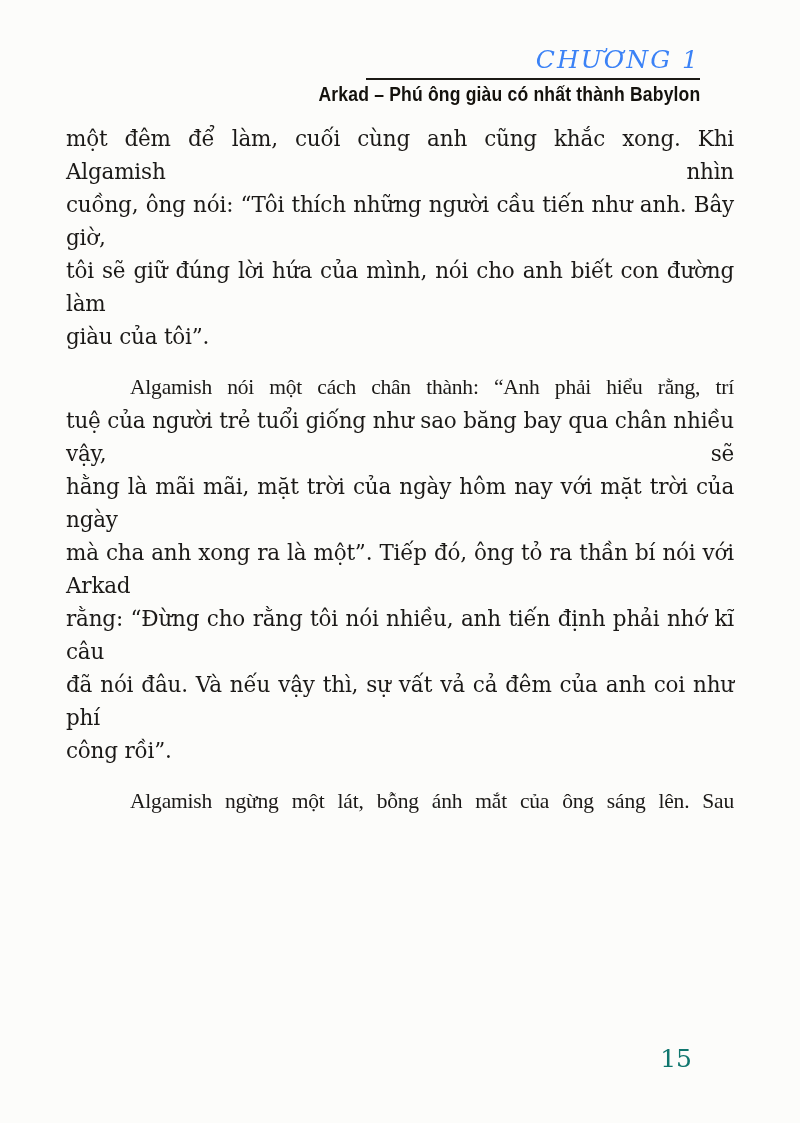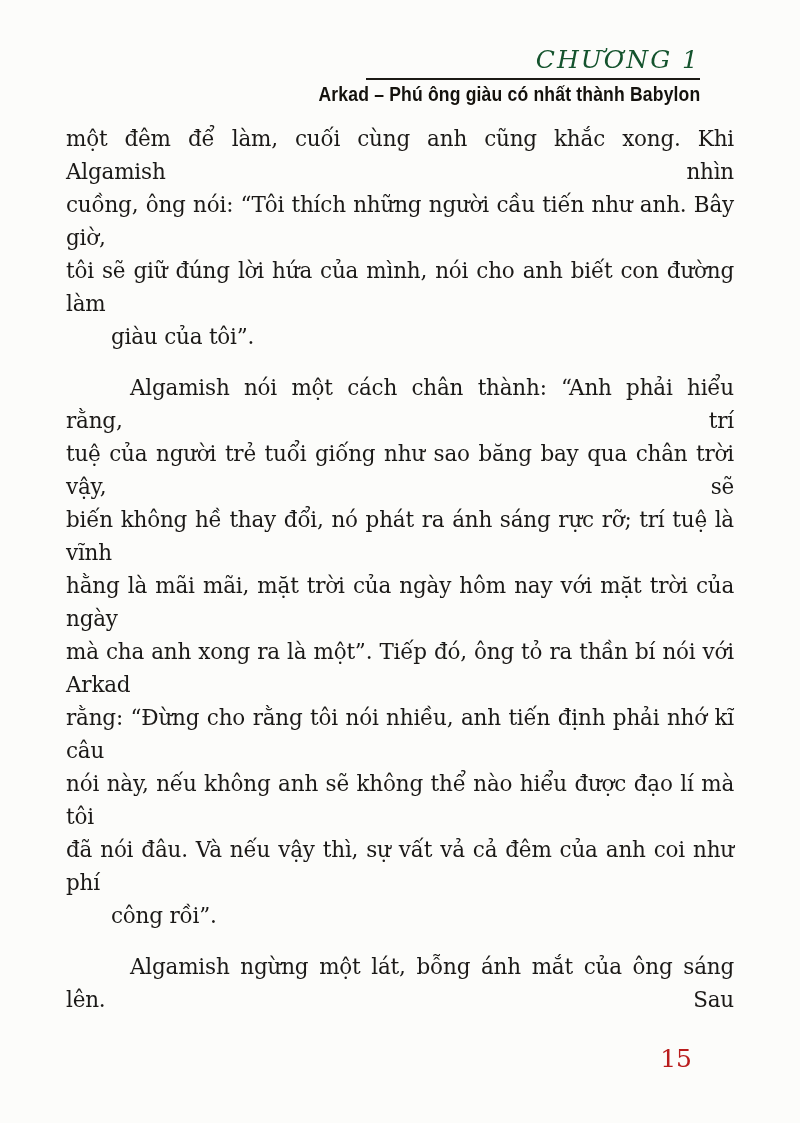--- a/index.html
+++ b/index.html
@@ -21,21 +21,21 @@
     top: 46px;
     right: 100px;
     text-align: right;
   }
   .chapter-label {
     font-family: "DejaVu Serif", serif;
     font-style: italic;
     font-size: 25px;
     letter-spacing: 2px;
     line-height: 1.1;
-    color: #14532d;
+    color: #3b82f6;
   }
   .header-rule {
     width: 334px;
     height: 0;
     border: none;
     border-top: 2.5px solid #1c1a15;
     margin: 4px 0 3px auto;
   }
   .chapter-subtitle {
     font-family: "Liberation Sans", sans-serif;
@@ -62,60 +62,58 @@
   .paragraph + .paragraph {
     margin-top: 18px;
   }
   .line {
     text-align: justify;
     text-align-last: justify;
     white-space: normal;
   }
   .line.last {
     text-align-last: left;
-    margin-left: 45px;
   }
   .line.first-indent {
     text-indent: 64px;
+    font-family: Liberation Serif, serif;
   }
 
   
   .page-number {
     position: absolute;
     top: 1044px;
     right: 108px;
     font-family: "DejaVu Serif", serif;
     font-size: 25px;
-    color: #b91c1c;
+    color: #0f766e;
   }
 </style>
 </head>
 <body style="--ink: #1b1917; --paper: #fcfcfa;">
 
 <div class="page-header">
   <div class="chapter-label">CHƯƠNG 1</div>
   <hr class="header-rule">
   <div class="chapter-subtitle">Arkad – Phú ông giàu có nhất thành Babylon</div>
 </div>
 
 <div class="body-text">
     <div class="paragraph">
       <div class="line">một đêm để làm, cuối cùng anh cũng khắc xong. Khi Algamish nhìn</div>
       <div class="line">cuồng, ông nói: “Tôi thích những người cầu tiến như anh. Bây giờ,</div>
       <div class="line">tôi sẽ giữ đúng lời hứa của mình, nói cho anh biết con đường làm</div>
       <div class="line last">giàu của tôi”.</div>
     </div>
     <div class="paragraph">
       <div class="line first-indent">Algamish nói một cách chân thành: “Anh phải hiểu rằng, trí</div>
-      <div class="line">tuệ của người trẻ tuổi giống như sao băng bay qua chân trời vậy, sẽ</div>
-      <div class="line">biến không hề thay đổi, nó phát ra ánh sáng rực rỡ; trí tuệ là vĩnh</div>
+      <div class="line">tuệ của người trẻ tuổi giống như sao băng bay qua chân nhiều vậy, sẽ</div>
       <div class="line">hằng là mãi mãi, mặt trời của ngày hôm nay với mặt trời của ngày</div>
       <div class="line">mà cha anh xong ra là một”. Tiếp đó, ông tỏ ra thần bí nói với Arkad</div>
       <div class="line">rằng: “Đừng cho rằng tôi nói nhiều, anh tiến định phải nhớ kĩ câu</div>
-      <div class="line">nói này, nếu không anh sẽ không thể nào hiểu được đạo lí mà tôi</div>
       <div class="line">đã nói đâu. Và nếu vậy thì, sự vất vả cả đêm của anh coi như phí</div>
       <div class="line last">công rồi”.</div>
     </div>
     <div class="paragraph">
       <div class="line first-indent">Algamish ngừng một lát, bỗng ánh mắt của ông sáng lên. Sau</div>
     </div>
   </div>
 
 <div class="page-number">15</div>
 

